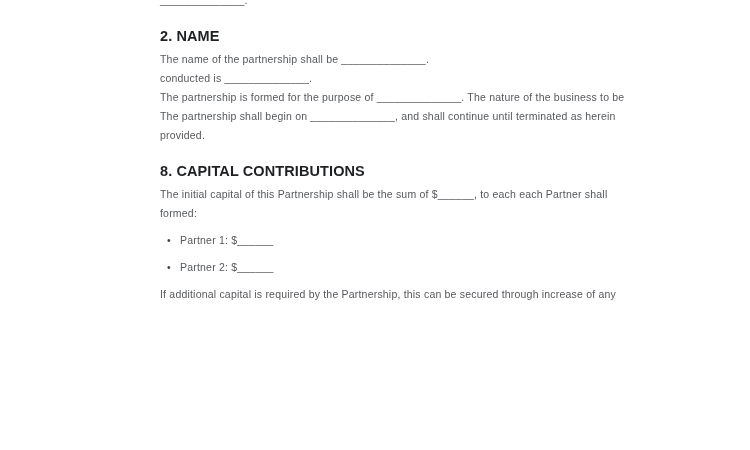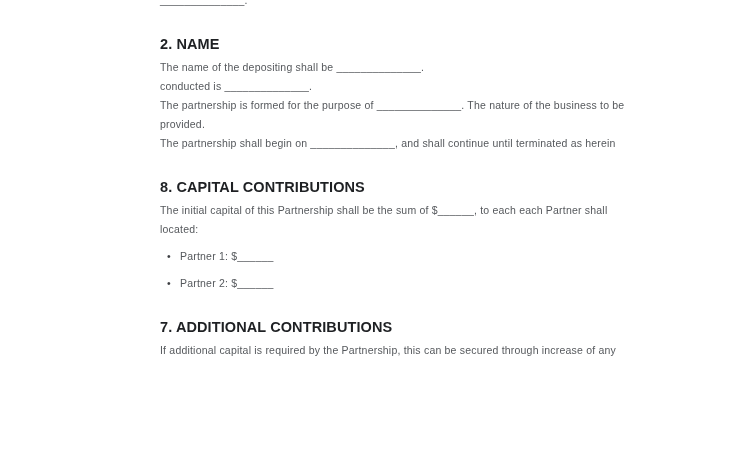--- a/index.html
+++ b/index.html
@@ -24,21 +24,21 @@
     line-height: 19px;
     white-space: nowrap;
     letter-spacing: 0.2px;
   }
   .doc h2 {
     font-size: 14.5px;
     font-weight: 700;
     line-height: 18px;
     color: #1e2023;
     letter-spacing: 0.1px;
-    margin: 25px 0 5px 0;
+    margin: 17px 0 5px 0;
   }
   .para-line {
     line-height: 19px;
     white-space: nowrap;
     letter-spacing: 0.2px;
   }
   .bullet-list {
     list-style: none;
     margin: 8px 0 0 0;
     padding: 0;
@@ -61,50 +61,49 @@
 </style>
 </head>
 <body>
 
 <div class="doc">
 
   <div class="frag-line">______________.</div>
 
   <section>
     <h2>2. NAME</h2>
-    <div class="para-line">The name of the depositing shall be ______________.</div>
+    <div class="para-line">The name of the partnership shall be ______________.</div>
   </section>
 
   <section>
     <div class="para-line">conducted is ______________.</div>
     <div class="para-line">The partnership is formed for the purpose of ______________. The nature of the business to be</div>
   </section>
 
   <section>
   </section>
 
   <section>
+    <div class="para-line">The partnership shall begin on ______________, and shall continue until terminated as herein</div>
     <div class="para-line">provided.</div>
-    <div class="para-line">The partnership shall begin on ______________, and shall continue until terminated as herein</div>
   </section>
 
   <section>
     <h2>8. CAPITAL CONTRIBUTIONS</h2>
     <div class="para-line">The initial capital of this Partnership shall be the sum of $______, to each each Partner shall</div>
-    <div class="para-line">located:</div>
+    <div class="para-line">formed:</div>
     <ul class="bullet-list">
       <li>
         <span class="bullet-dot">•</span>
         <span>Partner 1: $______</span>
       </li>
       <li>
         <span class="bullet-dot">•</span>
         <span>Partner 2: $______</span>
       </li>
     </ul>
   </section>
 
   <section>
-    <h2>7. ADDITIONAL CONTRIBUTIONS</h2>
     <div class="para-line">If additional capital is required by the Partnership, this can be secured through increase of any</div>
   </section>
 
 </div>
 
 </body></html>

